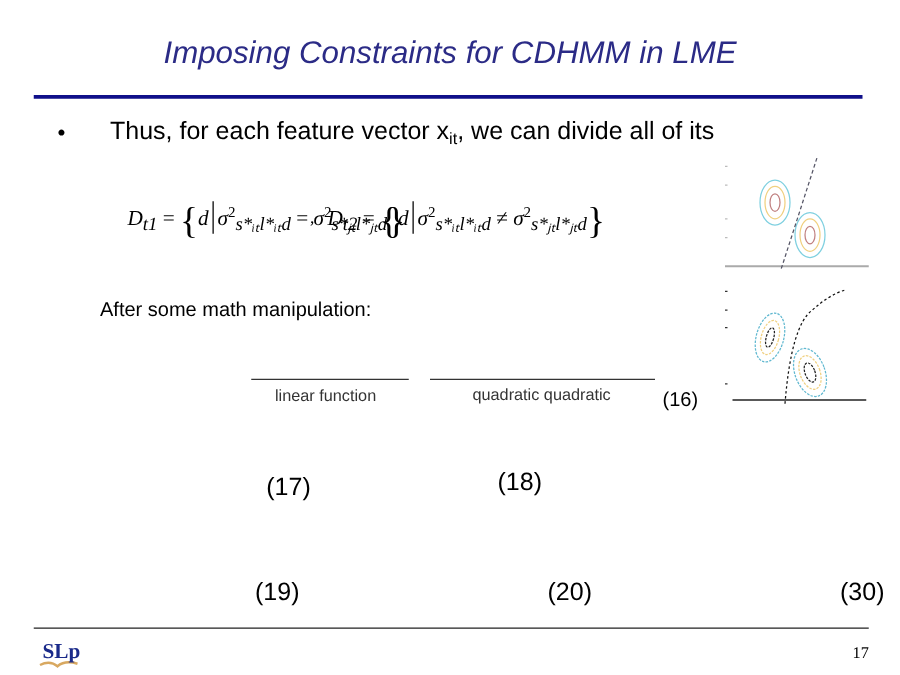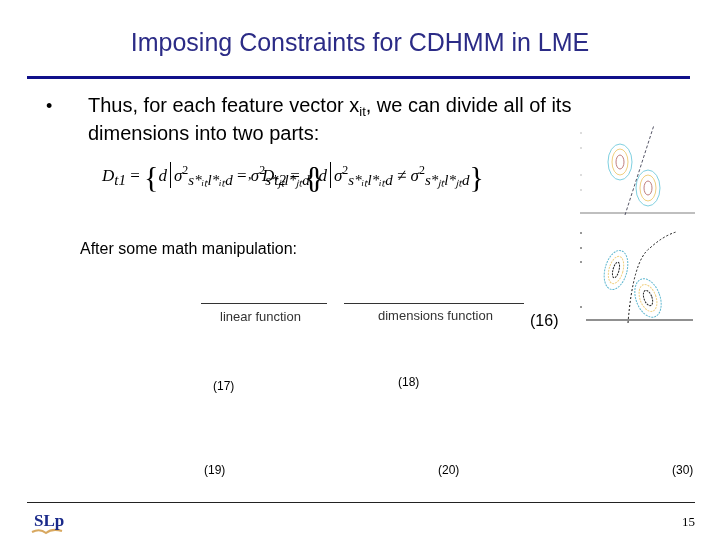--- a/index.html
+++ b/index.html
@@ -1,38 +1,38 @@
 <!DOCTYPE html>
 <html><head>
 <meta charset="utf-8">
 <style>
   html, body { margin: 0; padding: 0; background: #ffffff; }
   body { width: 720px; height: 540px; position: relative; overflow: hidden; font-family: "Liberation Sans", sans-serif; color: #000; }
   .abs { position: absolute; }
-  .title { left: 0; width: 720px; top: 28px; text-align: center; font-size: 25px; color: #2b2b86; font-family: "Liberation Sans", sans-serif; }
+  .title { left: 0; width: 720px; top: 28px; text-align: center; font-size: 25px; color: #2b2b86; font-family: "Liberation Sans", sans-serif; font-style: italic; }
   .title-rule { left: 27px; top: 76px; width: 663px; height: 3px; background: #10108a; }
   .bullet-dot { left: 46px; top: 96px; font-size: 18px; }
   .bullet-text { left: 72px; top: 91px; width: 520px; font-size: 20px; line-height: 28px; margin-left: 16px; }
   .bullet-text sub { font-size: 13px; vertical-align: -4px; line-height: 0; }
   .math { font-family: "Liberation Serif", serif; font-style: italic; font-size: 17px; }
   .math .big { font-style: normal; font-size: 30px; font-weight: 100; vertical-align: -6px; }
   .math .bar { display: inline-block; width: 1px; height: 26px; background: #000; vertical-align: -7px; margin: 0 3px; }
   .math sup { font-size: 12px; font-style: normal; }
   .math sub { font-size: 15px; }
   .eq-d1 { left: 102px; top: 160px; }
   .eq-comma { left: 248px; top: 167px; font-size: 14px; font-family: "Liberation Serif", serif; }
   .eq-d2 { left: 262px; top: 160px; }
   .after { left: 80px; top: 240px; font-size: 16px; }
   .uline { height: 1px; background: #333; }
   .uline1 { left: 201px; top: 303px; width: 126px; }
   .uline2 { left: 344px; top: 303px; width: 180px; }
   .lab { font-size: 13px; color: #333; text-align: right; }
   .lab1 { left: 220px; top: 309px; }
   .lab2 { left: 378px; top: 308px; }
-  .eqn { font-size: 12px; }
+  .eqn { font-size: 20px; }
   .n16 { left: 530px; top: 312px; font-size: 16px; }
   .n17 { left: 213px; top: 379px; }
   .n18 { left: 398px; top: 375px; }
   .n19 { left: 204px; top: 463px; }
   .n20 { left: 438px; top: 463px; }
   .n21 { left: 672px; top: 463px; }
   .fig1 { left: 578px; top: 125px; width: 122px; height: 90px; }
   .fig2 { left: 578px; top: 220px; width: 122px; height: 108px; }
   .footer-rule { left: 27px; top: 502px; width: 668px; height: 1px; background: #222; }
   .logo { left: 28px; top: 506px; width: 40px; height: 32px; }
@@ -40,21 +40,20 @@
 </style>
 </head>
 <body>
 
 <div class="abs title">Imposing Constraints for CDHMM in LME</div>
 <div class="abs title-rule"></div>
 
 <div class="abs bullet-dot">•</div>
 <div class="abs bullet-text">
   <span>Thus, for each feature vector x</span><sub>it</sub><span>, we can divide all of its</span><br>
-  <span>dimensions into two parts:</span>
 </div>
 
 <div class="abs math eq-d1">
   <span>D</span><sub>t1</sub>
   <span style="font-style:normal">=</span>
   <span class="big">{</span><span>d</span><span class="bar"></span><span>σ</span><sup>2</sup><sub>s*ᵢₜl*ᵢₜd</sub>
   <span style="font-style:normal">=</span>
   <span>σ</span><sup>2</sup><sub>s*ⱼₜl*ⱼₜd</sub><span class="big">}</span>
 </div>
 <div class="abs eq-comma">,</div>
@@ -64,21 +63,21 @@
   <span class="big">{</span><span>d</span><span class="bar"></span><span>σ</span><sup>2</sup><sub>s*ᵢₜl*ᵢₜd</sub>
   <span style="font-style:normal">≠</span>
   <span>σ</span><sup>2</sup><sub>s*ⱼₜl*ⱼₜd</sub><span class="big">}</span>
 </div>
 
 <div class="abs after">After some math manipulation:</div>
 
 <div class="abs uline uline1"></div>
 <div class="abs uline uline2"></div>
 <div class="abs lab lab1">linear function</div>
-<div class="abs lab lab2">dimensions function</div>
+<div class="abs lab lab2">quadratic quadratic</div>
 
 <div class="abs n16">(16)</div>
 <div class="abs eqn n17">(17)</div>
 <div class="abs eqn n18">(18)</div>
 <div class="abs eqn n19">(19)</div>
 <div class="abs eqn n20">(20)</div>
 <div class="abs eqn n21">(30)</div>
 
 <svg class="abs fig1" viewBox="0 0 122 90">
   <g stroke="#bbb" stroke-width="1">
@@ -122,13 +121,13 @@
   <path d="M50 103 Q55 40 72 28 Q85 16 98 12" fill="none" stroke="#111" stroke-width="1" stroke-dasharray="2,2"></path>
 </svg>
 
 <div class="abs footer-rule"></div>
 
 <svg class="abs logo" viewBox="0 0 40 32">
   <path d="M4 26 Q12 22 18 27 Q24 22 34 25" fill="none" stroke="#d8a860" stroke-width="2"></path>
   <text x="6" y="20" font-family="Liberation Serif, serif" font-size="17" font-weight="bold" fill="#1a2a8a">SLp</text>
 </svg>
 
-<div class="abs pagenum">15</div>
+<div class="abs pagenum">17</div>
 
 </body></html>

